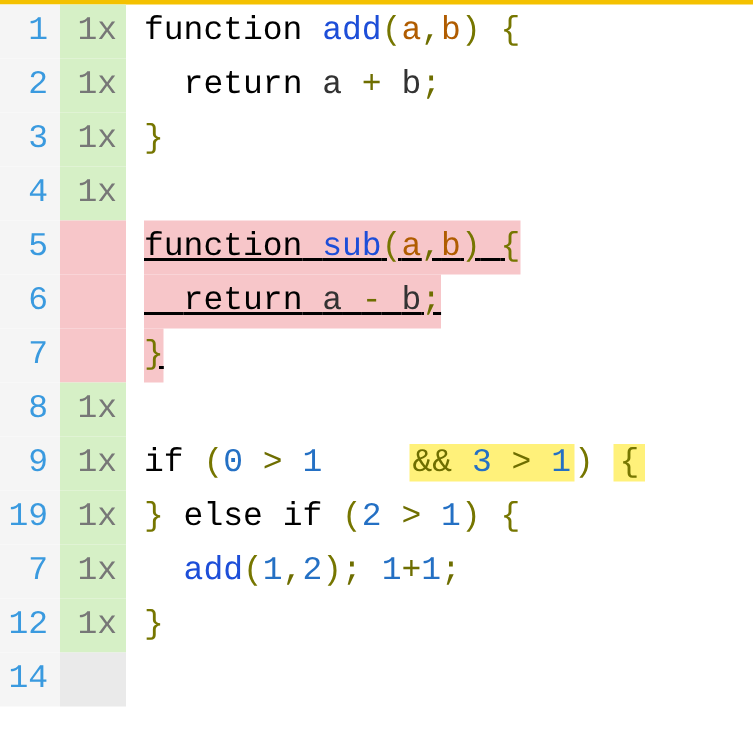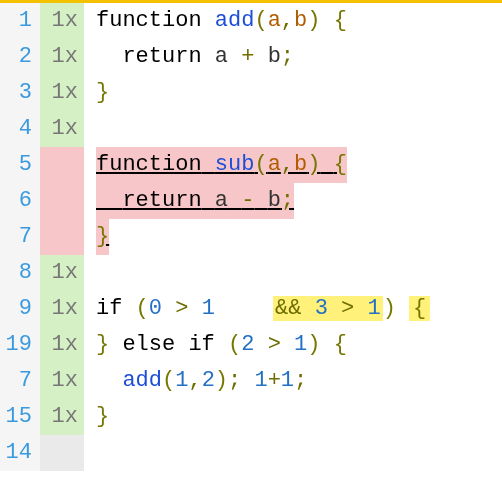--- a/index.html
+++ b/index.html
@@ -136,21 +136,21 @@
   <td class="src"><span class="paren">}</span> <span class="kw">else</span> <span class="kw">if</span> <span class="paren">(</span><span class="num">2</span> <span class="op">&gt;</span> <span class="num">1</span><span class="paren">)</span> <span class="paren">{</span></td>
 </tr>
 
 <tr>
   <td class="ln">7</td>
   <td class="hits covered">1x</td>
   <td class="src"><span>  </span><span class="fn">add</span><span class="paren">(</span><span class="num">1</span><span class="op">,</span><span class="num">2</span><span class="paren">)</span><span class="op">;</span> <span class="num">1</span><span class="op">+</span><span class="num">1</span><span class="op">;</span></td>
 </tr>
 
 <tr>
-  <td class="ln">15</td>
+  <td class="ln">12</td>
   <td class="hits covered">1x</td>
   <td class="src"><span class="paren">}</span></td>
 </tr>
 
 <tr>
   <td class="ln">14</td>
   <td class="hits"></td>
   <td class="src"></td>
 </tr>
 

